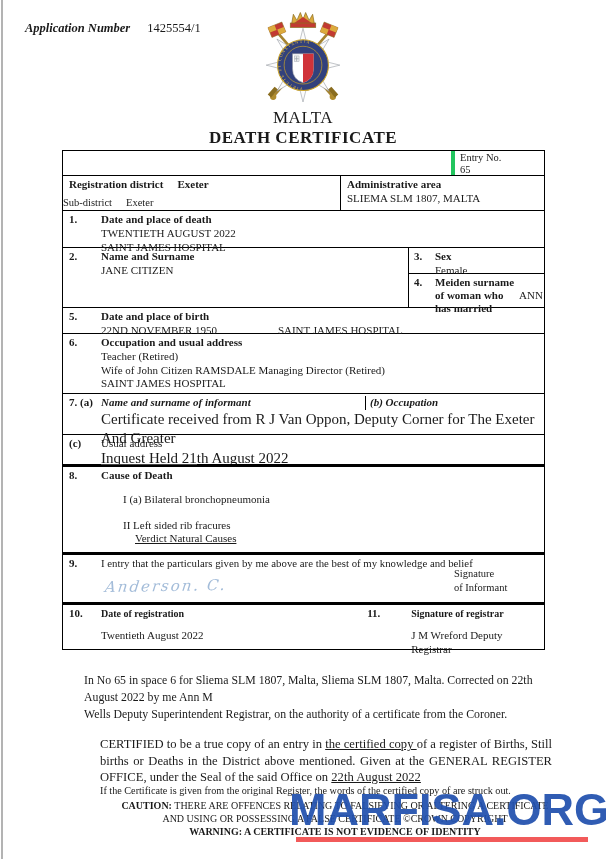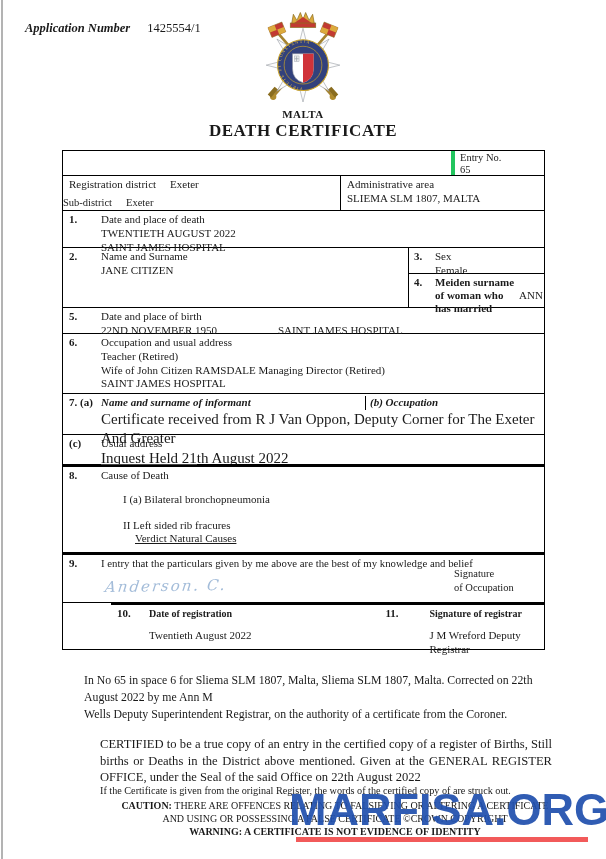--- a/index.html
+++ b/index.html
@@ -4,30 +4,30 @@
 <style>
   html,body{margin:0;padding:0;background:#ffffff;}
   .page{position:relative;width:606px;height:859px;background:#ffffff;overflow:hidden;
         font-family:"Liberation Serif", serif;color:#1a1a1a;}
   .scan-edge{position:absolute;left:1px;top:0;width:2px;height:859px;background:#b3b3b3;}
   .app-number{position:absolute;left:25px;top:21px;font-size:12.5px;}
   .app-number .lbl{font-style:italic;font-weight:bold;}
   .app-number .val{margin-left:14px;}
   .emblem{position:absolute;left:50%;top:9px;transform:translateX(-50%);}
   .title-block{position:absolute;left:0;top:108px;width:606px;text-align:center;line-height:1.15;}
-  .title-country{font-size:11px;font-weight:bold;letter-spacing:0.5px;}
+  .title-country{font-size:17px;font-weight:normal;letter-spacing:0.5px;}
   .title-main{font-size:17px;font-weight:bold;letter-spacing:0.5px;}
 
   .cert-table{position:absolute;left:62px;top:150px;width:483px;border:1.5px solid #000;
               box-sizing:border-box;font-size:11px;line-height:1.25;}
   .trow{position:relative;display:flex;box-sizing:border-box;border-bottom:1px solid #000;}
-  .trow:last-child{border-bottom:none;margin-left:48px;}
+  .trow:last-child{border-bottom:none;}
   .num{width:38px;padding:2px 0 0 6px;font-weight:bold;box-sizing:border-box;flex:none;}
   .content{flex:1;padding-top:2px;min-width:0;}
-  b.lab{font-weight:normal;}
+  b.lab{font-weight:bold;}
   .r-entry{height:25px;}
   .r-entry .empty{flex:1;}
   .r-entry .entrybox{width:93px;border-left:4px solid #22c55e;box-sizing:border-box;
                      font-size:10.5px;line-height:1.15;padding:1px 0 0 5px;}
   .r-regdist{height:35px;}
   .r-regdist .lcell{width:278px;border-right:1px solid #000;box-sizing:border-box;
                     padding:2px 0 0 6px;position:relative;}
   .r-regdist .rcell{flex:1;padding:2px 0 0 6px;}
   .r-regdist .sub{position:absolute;left:0px;bottom:1px;font-size:10.5px;font-weight:normal;}
   .gapv{display:inline-block;width:14px;}
@@ -63,21 +63,21 @@
            transform:rotate(-1deg) skewX(-8deg);}
   .r9 .siglab{position:absolute;left:391px;top:12px;font-size:10.5px;line-height:1.3;}
   .r1011{height:46px;border-top:2px solid #000;}
   .r1011 .col-a{display:flex;width:62%;}
   .r1011 .col-b{display:flex;flex:1;gap:12px;}
   .r1011 .lab{font-weight:bold;font-size:10px;}
   .r1011 .val{display:block;margin-top:8px;font-weight:normal;font-size:11px;}
 
   .correction{position:absolute;left:84px;top:672px;width:458px;font-size:11.8px;line-height:1.42;}
   .certified{position:absolute;left:100px;top:736px;width:452px;font-size:12.6px;line-height:1.32;text-align:justify;}
-  .certified .u{}
+  .certified .u{text-decoration:underline;}
   .footnote{position:absolute;left:100px;top:785px;width:470px;font-size:10.2px;}
   .caution{position:absolute;left:85px;top:799px;width:500px;text-align:center;
            font-size:10px;line-height:1.3;}
   .caution b{font-weight:bold;}
   .watermark{position:absolute;left:289px;top:784px;font-family:"Liberation Sans",sans-serif;
              font-weight:bold;font-size:45px;color:rgba(32,80,173,0.93);letter-spacing:0px;
              white-space:nowrap;}
   .wm-underline{position:absolute;left:296px;top:837px;width:292px;height:5px;background:#f25a5a;}
 </style>
 </head>
@@ -263,21 +263,21 @@
     </div>
 
     <div class="trow r9">
       <div class="num">9.</div>
       <div class="content">
         <div class="decl">I entry that the particulars given by me above are the best of my knowledge and belief</div>
       </div>
       <div class="sig">Anderson. C.</div>
       <div class="siglab">
         <div>Signature</div>
-        <div>of Occupation</div>
+        <div>of Informant</div>
       </div>
     </div>
 
     <div class="trow r1011">
       <div class="col-a">
         <div class="num">10.</div>
         <div class="content">
           <span class="lab" style="font-weight:bold">Date of registration</span>
           <span class="val">Twentieth August 2022</span>
         </div>

